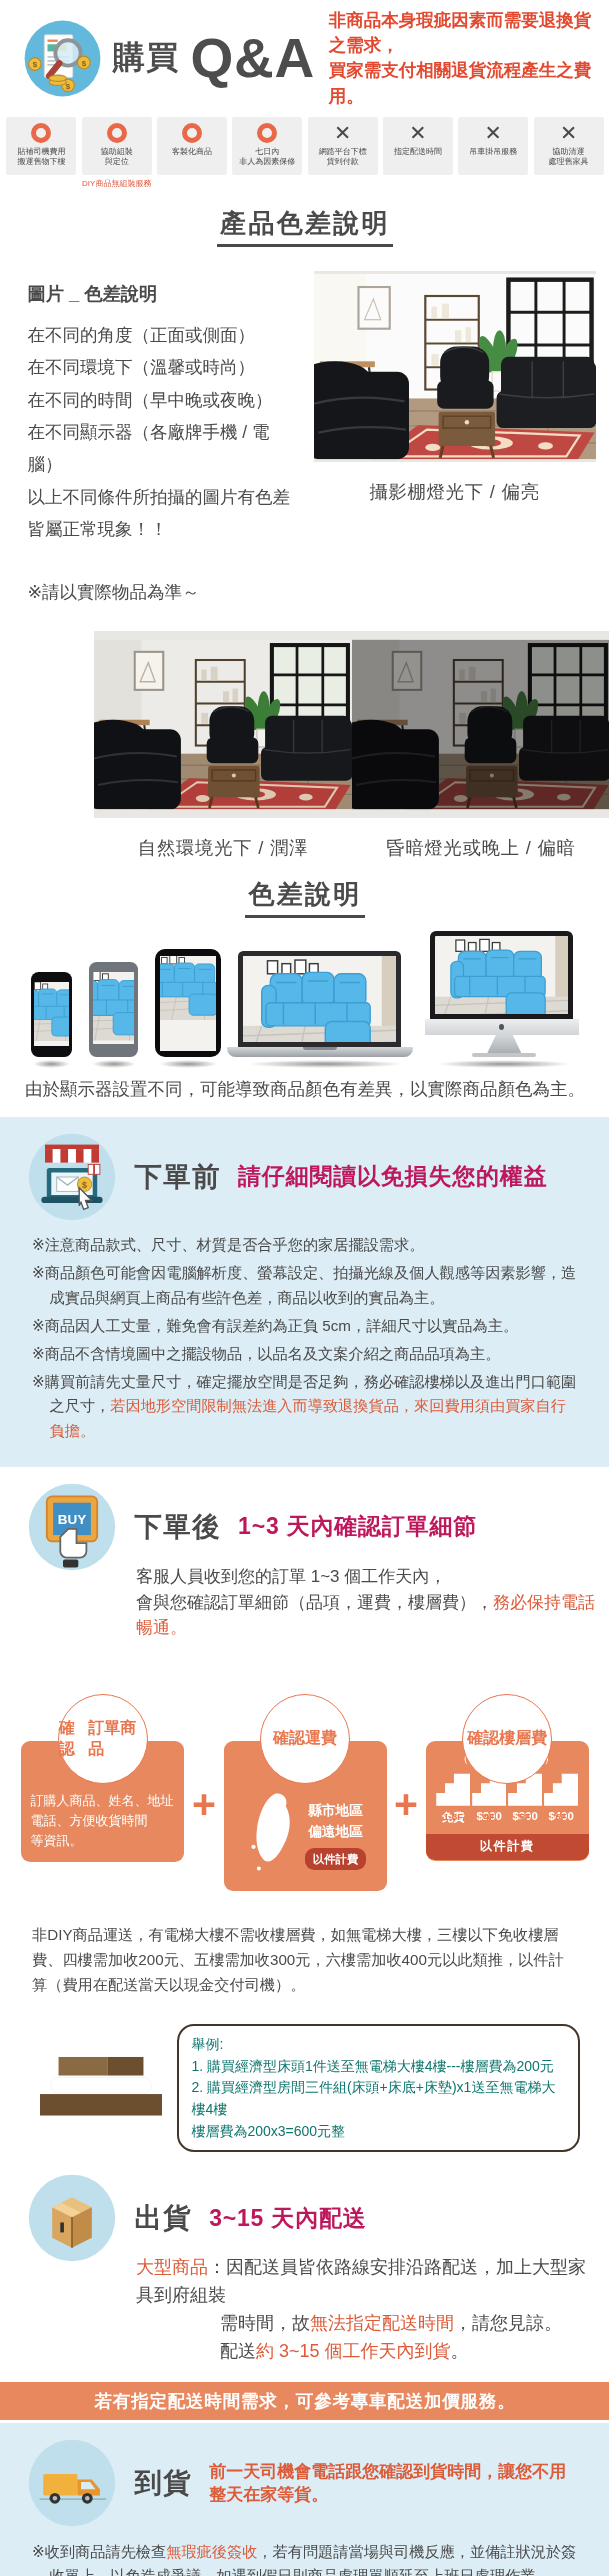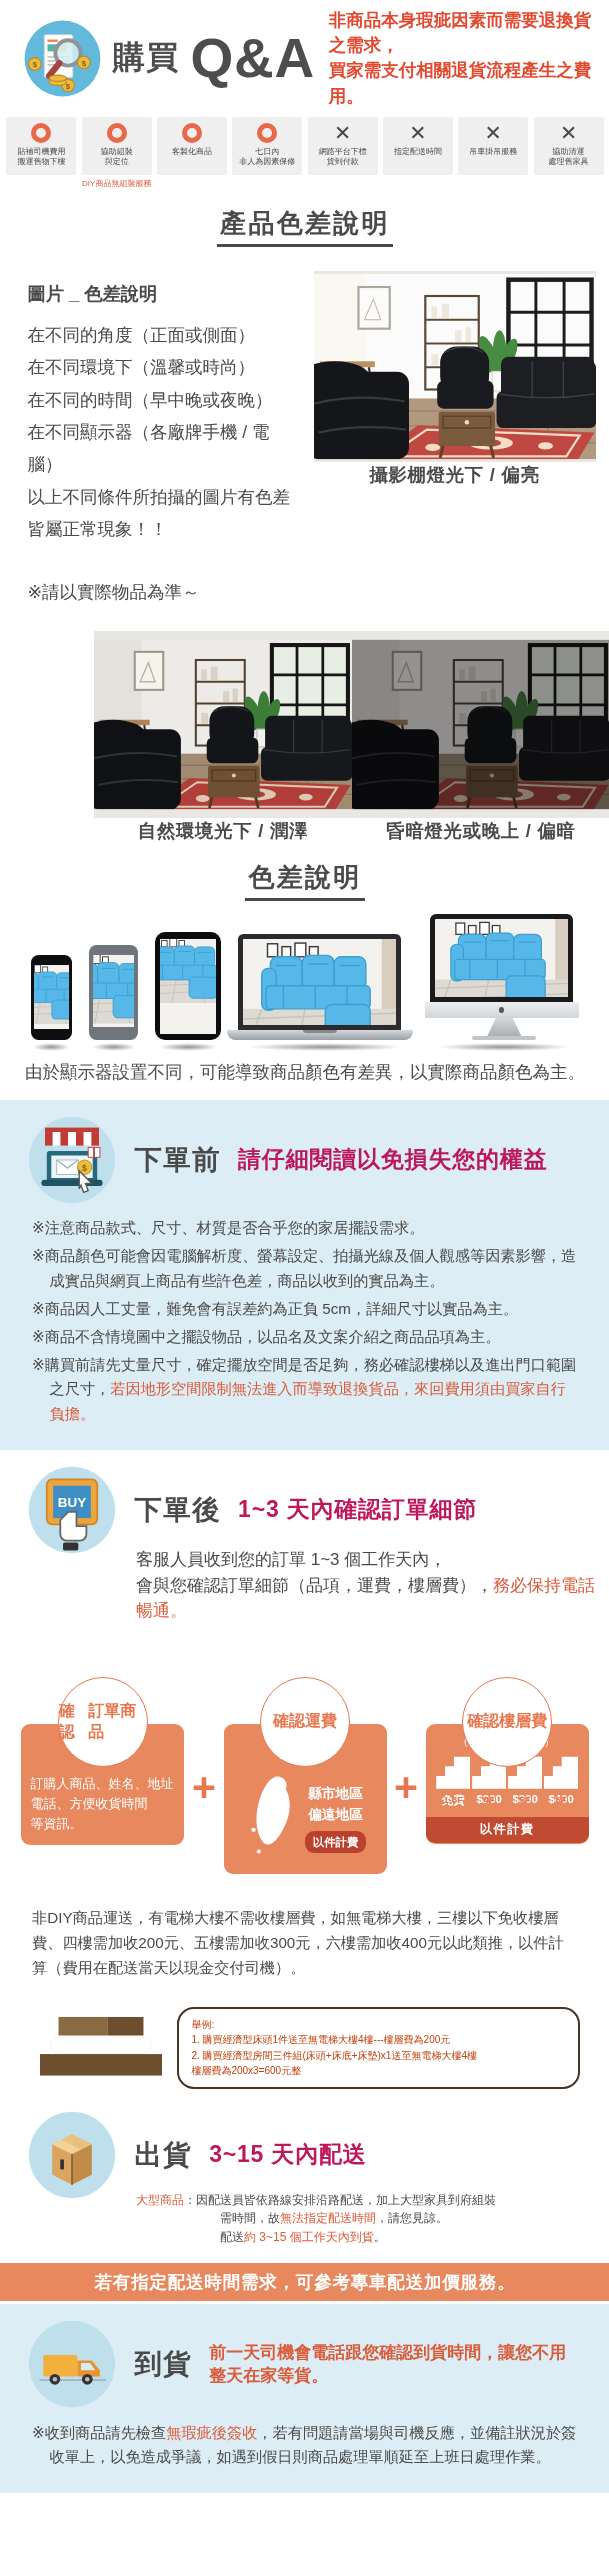--- a/index.html
+++ b/index.html
@@ -30,21 +30,21 @@
   .photo-sec{display:flex;padding:17px 13.7px 0 27.4px;gap:12.2px;}
   .photo-text{width:274px;font-size:17.5px;line-height:1.85;color:#4a4a4a;}
   .photo-text h3{font-size:18.3px;font-weight:bold;margin:6.1px 0 7.6px;}
   .photo-text .pnote{margin-top:30.5px;}
   figure{margin:0;}
   .room-photo{width:282px;height:191px;overflow:hidden;background:#e9e7e3;}
   .room-photo svg{display:block;width:100%;height:100%;}
   .ph-bright{filter:brightness(1.12) contrast(0.97);}
   .ph-natural{filter:saturate(1.05);}
   .ph-dark{filter:brightness(0.6) saturate(0.85);}
-  .caption{font-size:18.3px;font-weight:bold;color:#4a4a4a;text-align:center;margin-top:0;letter-spacing:0.8px;}
+  .caption{font-size:18.3px;font-weight:normal;color:#4a4a4a;text-align:center;margin-top:17px;letter-spacing:0.8px;}
   .photo-row{display:flex;justify-content:flex-end;margin-top:23px;}
   .photo-row .room-photo{width:258px;height:187px;}
 
   
   .devices{display:flex;align-items:flex-end;justify-content:center;gap:17px;margin:13.7px 0 4.6px;}
   .dev{position:relative;}
   .dev::after{content:"";position:absolute;left:5%;right:5%;bottom:-10.7px;height:8.4px;background:radial-gradient(ellipse at center,rgba(0,0,0,.42),rgba(0,0,0,0) 70%);border-radius:50%;}
   .screen{overflow:hidden;background:#f4f2ef;position:relative;}
   .screen svg{display:block;position:absolute;}
   .phone1{width:41px;height:85px;background:#0e0e10;border-radius:7.6px;padding:10px 3px 11.4px;box-sizing:border-box;}
@@ -92,24 +92,24 @@
   .fl-head{text-align:center;font-size:11.4px;letter-spacing:1.5px;margin:-40px 0 6.1px;}
   .floors{display:flex;justify-content:space-between;padding:0 1.5px;}
   .floor{position:relative;width:34px;}
   .fstep{width:34px;height:34px;background:#fff;clip-path:polygon(0 100%,0 62%,26% 62%,26% 34%,52% 34%,52% 6%,100% 6%,100% 100%);}
   .flabel{position:absolute;bottom:2.3px;left:0;right:0;text-align:center;font-size:9.5px;font-weight:bold;color:#e8774f;}
   .fprice{text-align:center;font-size:11.4px;font-weight:bold;margin-top:3.8px;}
   .ofoot{background:#c14a33;color:#fff;text-align:center;font-size:12.2px;font-weight:bold;padding:4.6px 0;margin:9.1px -9.1px -10.7px;border-radius:0 0 9.1px 9.1px;letter-spacing:1.5px;}
   .ship-note{font-size:15.2px;line-height:1.65;color:#4a4a4a;padding:15.2px 32px 0;}
   .example{display:flex;align-items:center;gap:15.2px;padding:12.2px 30.5px 6.1px 40px;}
   .bed-icon{width:122px;flex:none;}
-  .ex-box{flex:1;border:2.3px solid #443526;border-radius:17px;padding:7.6px 12.2px;font-size:10px;line-height:1.55;color:#c2410c;}
-
-  
-  .ship-body{margin:-12.2px 0 0 136px;padding-right:18.3px;font-size:12px;line-height:1.55;color:#4a4a4a;}
+  .ex-box{flex:1;border:2.3px solid #443526;border-radius:17px;padding:7.6px 12.2px;font-size:14px;line-height:1.55;color:#0f766e;}
+
+  
+  .ship-body{margin:-12.2px 0 0 136px;padding-right:18.3px;font-size:18px;line-height:1.55;color:#4a4a4a;}
   .ship-indent{padding-left:84px;}
   .banner{background:#e8885f;border-top:3.8px solid #fff;border-bottom:3.8px solid #fff;color:#fff;font-size:17.5px;font-weight:bold;text-align:center;padding:6.9px 0;letter-spacing:0.8px;}
 </style>
 </head>
 <body>
 
 <svg width="0" height="0" style="position:absolute" aria-hidden="true">
   <defs>
     <symbol id="roomScene" viewBox="0 0 380 250">
       <rect width="380" height="250" fill="#ecebe7"></rect>

